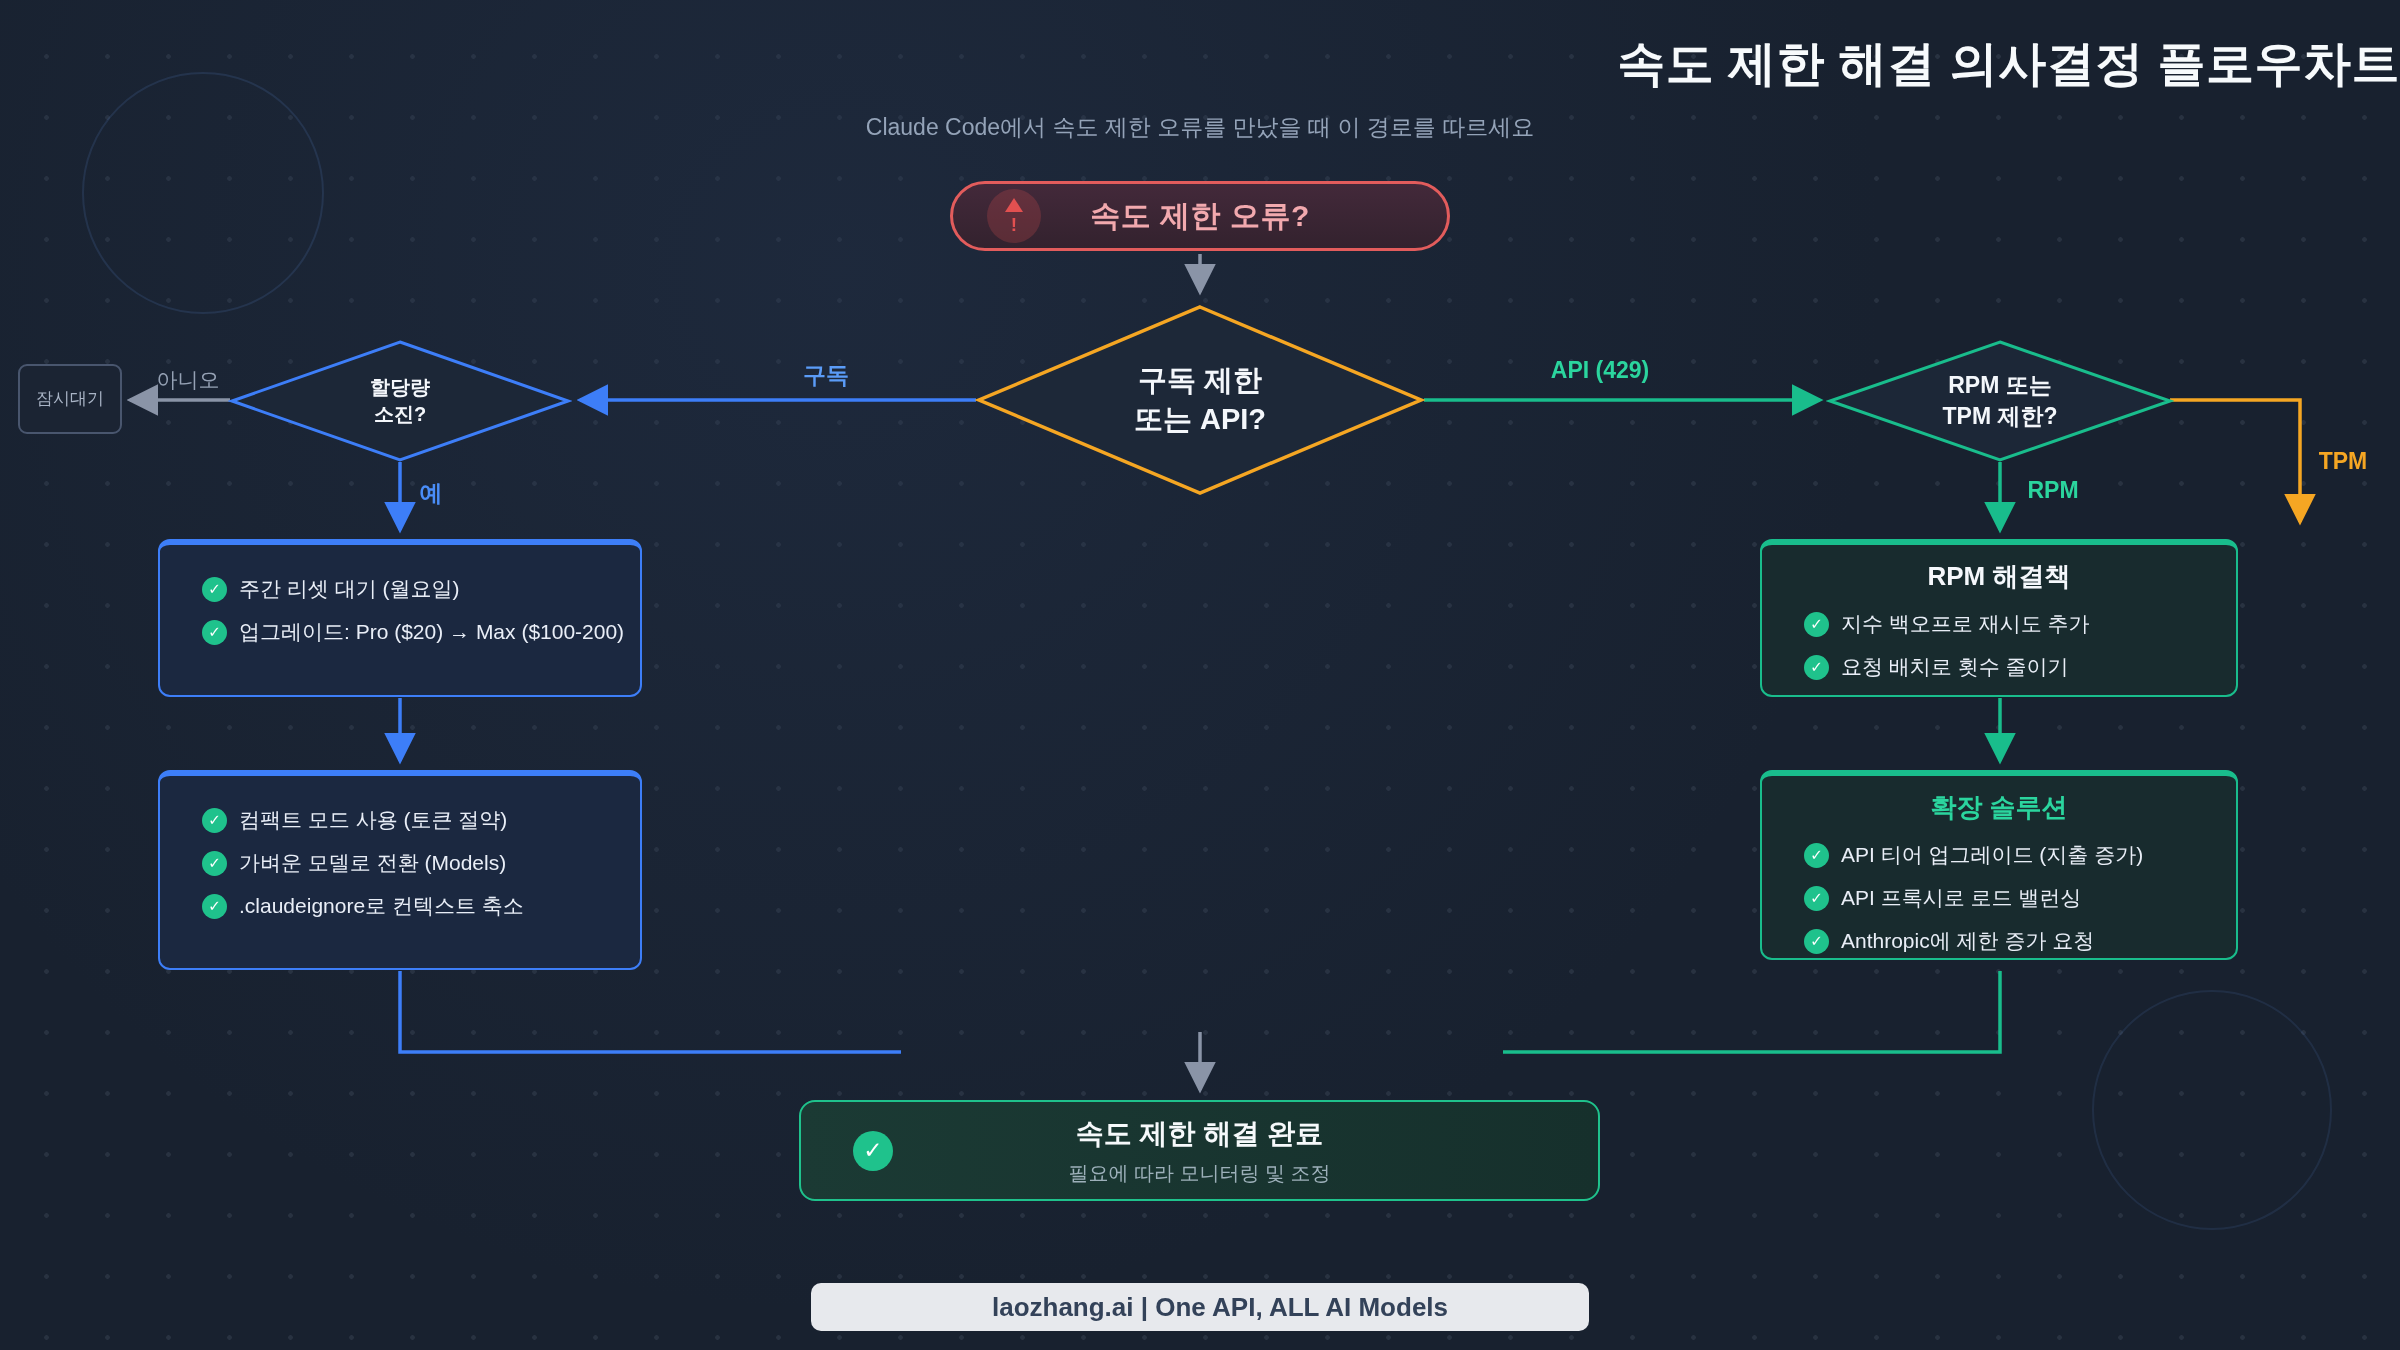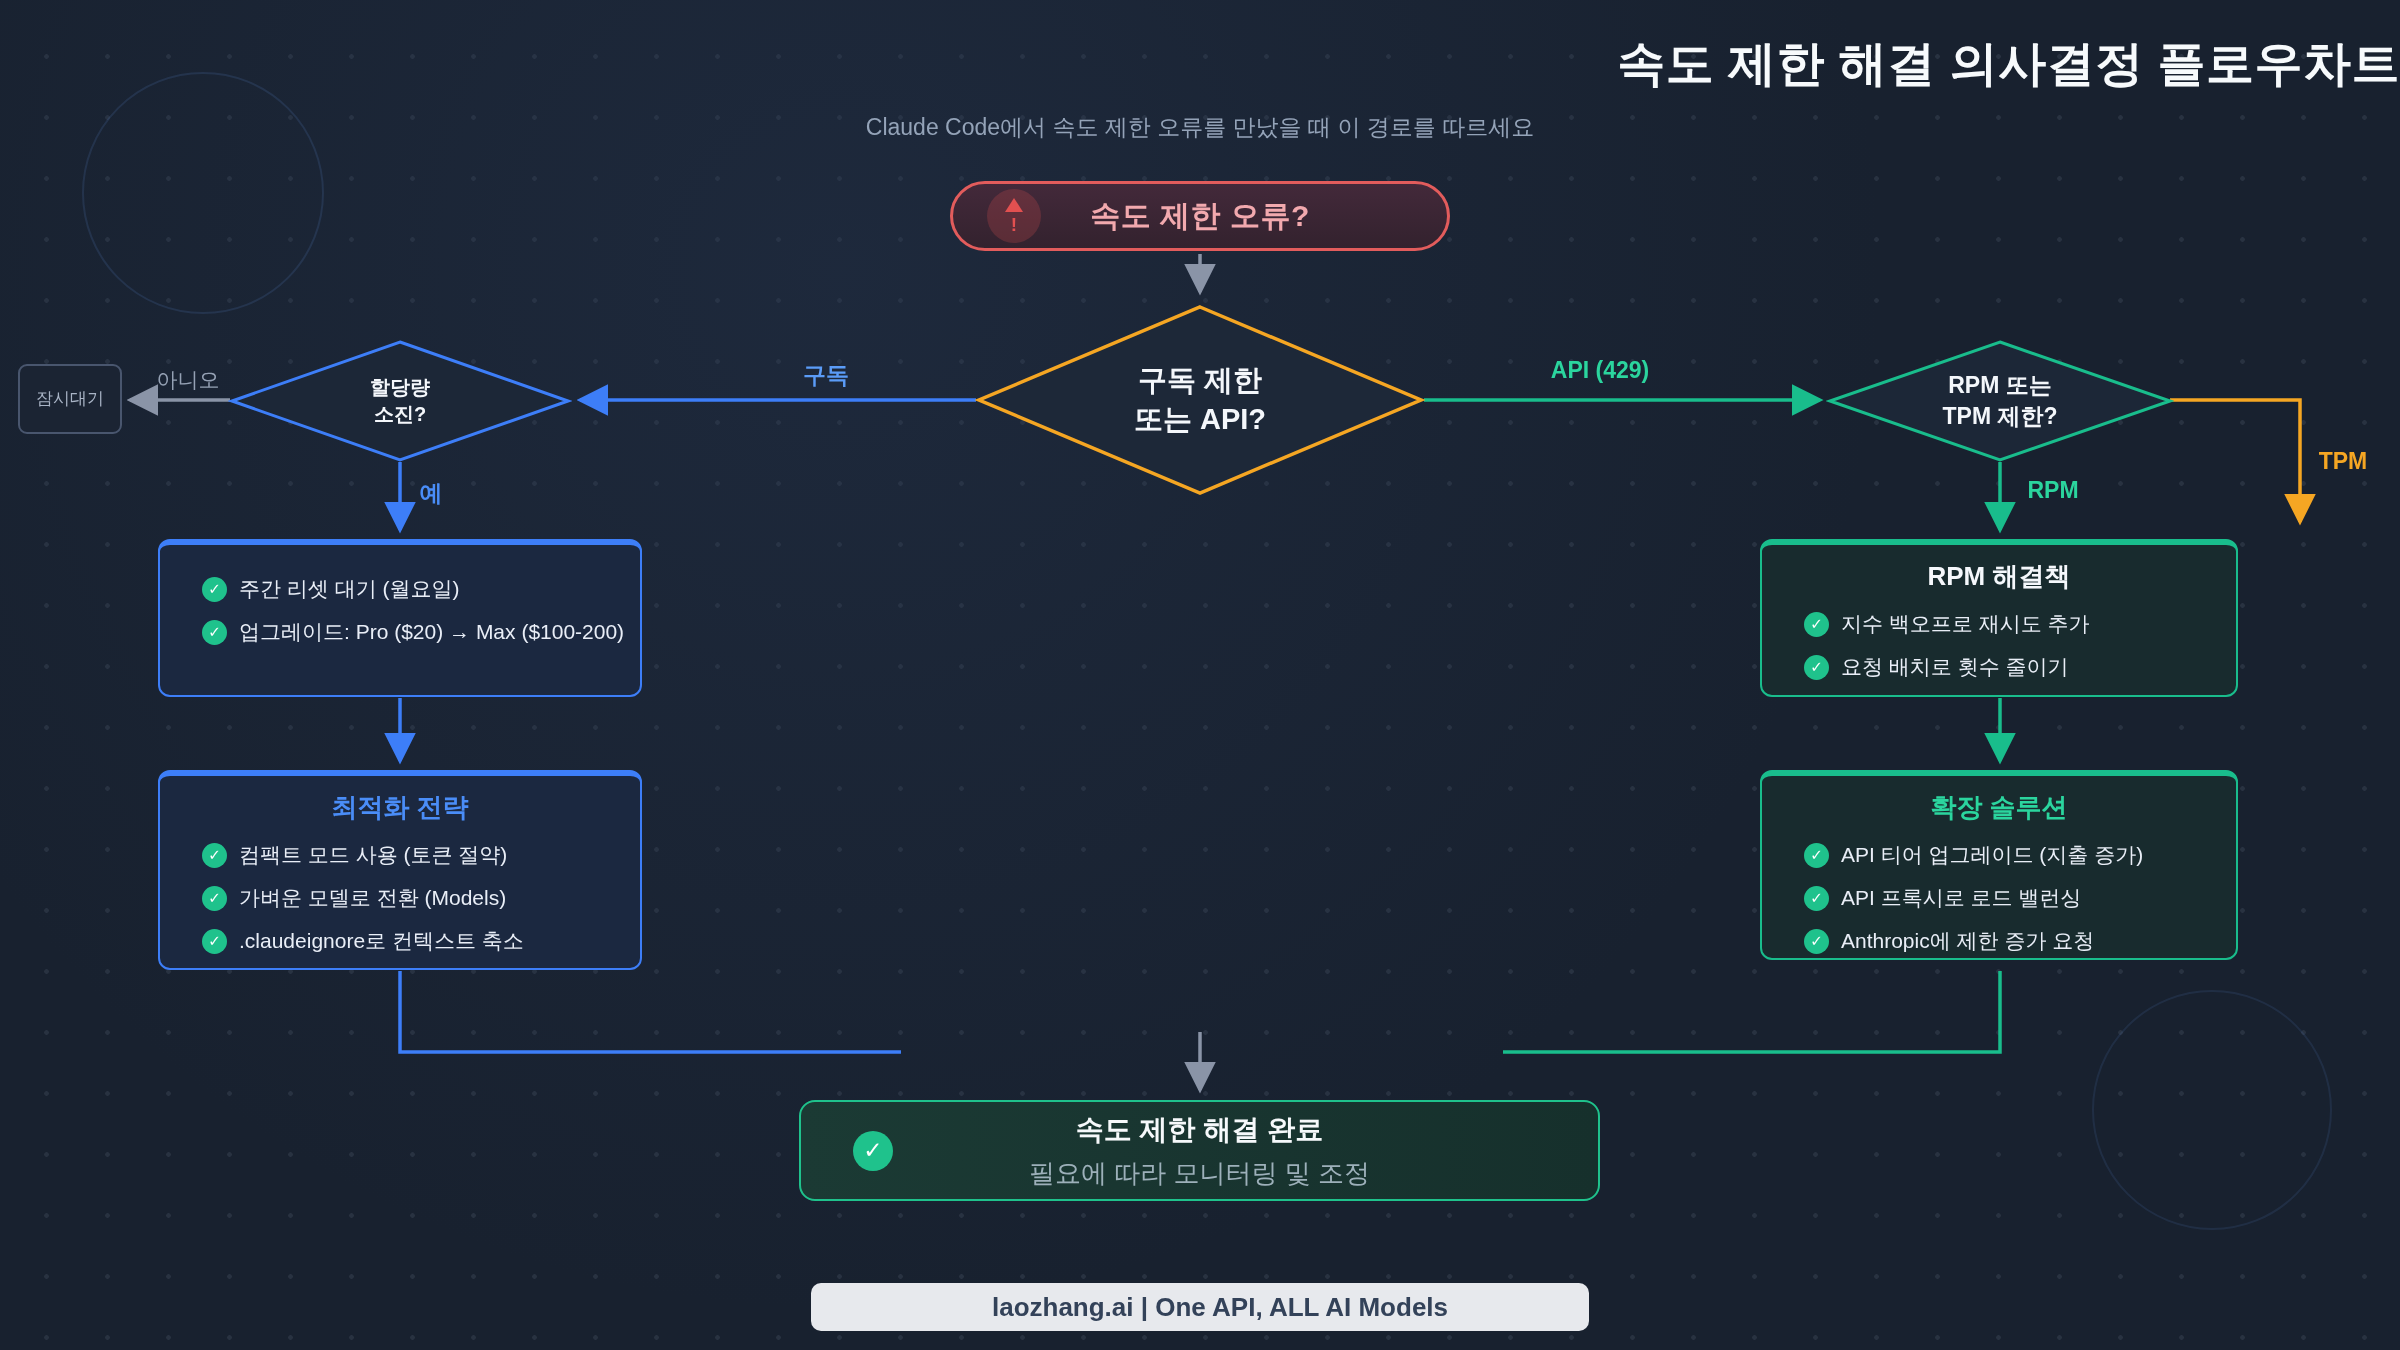--- a/index.html
+++ b/index.html
@@ -74,21 +74,21 @@
 
   
   .success-node{position:absolute;left:799px;top:1100px;width:801px;height:101px;
     border:2.5px solid #1fc28c;border-radius:16px;
     background:linear-gradient(90deg,#1b3a34 0%,#16302c 100%);
     display:flex;flex-direction:column;align-items:center;justify-content:center;}
   .success-check{position:absolute;left:52px;top:50%;transform:translateY(-50%);
     width:40px;height:40px;border-radius:50%;background:#1fc28c;color:#ffffff;
     font-size:23px;font-weight:700;display:flex;align-items:center;justify-content:center;}
   .success-title{font-size:28px;font-weight:700;color:#f6f9fb;}
-  .success-sub{font-size:26px;color:#9db0ba;margin-top:7px;}
+  .success-sub{font-size:20px;color:#9db0ba;margin-top:7px;}
 
   
   .footer-badge{position:absolute;left:811px;top:1283px;width:778px;height:48px;
     background:#e7e9ed;border-radius:10px;display:flex;align-items:center;justify-content:center;
     font-size:26px;font-weight:700;color:#334259;padding-left:40px;}
 
   
   .edge-label{position:absolute;transform:translateX(-50%);white-space:nowrap;
     font-size:23px;font-weight:700;}
   .el-subscription{left:826px;top:360px;color:#5b9cf8;}
@@ -188,21 +188,20 @@
         <span>주간 리셋 대기 (월요일)</span>
       </div>
       <div class="item">
         <span class="check-icon">✓</span>
         <span>업그레이드: Pro ($20) → Max ($100-200)</span>
       </div>
     </div>
   </div>
 
   <div class="box blue box-optimize">
-    <div class="box-title blue-t">최적화 전략</div>
     <div class="box-items">
       <div class="item">
         <span class="check-icon">✓</span>
         <span>컴팩트 모드 사용 (토큰 절약)</span>
       </div>
       <div class="item">
         <span class="check-icon">✓</span>
         <span>가벼운 모델로 전환 (Models)</span>
       </div>
       <div class="item">

